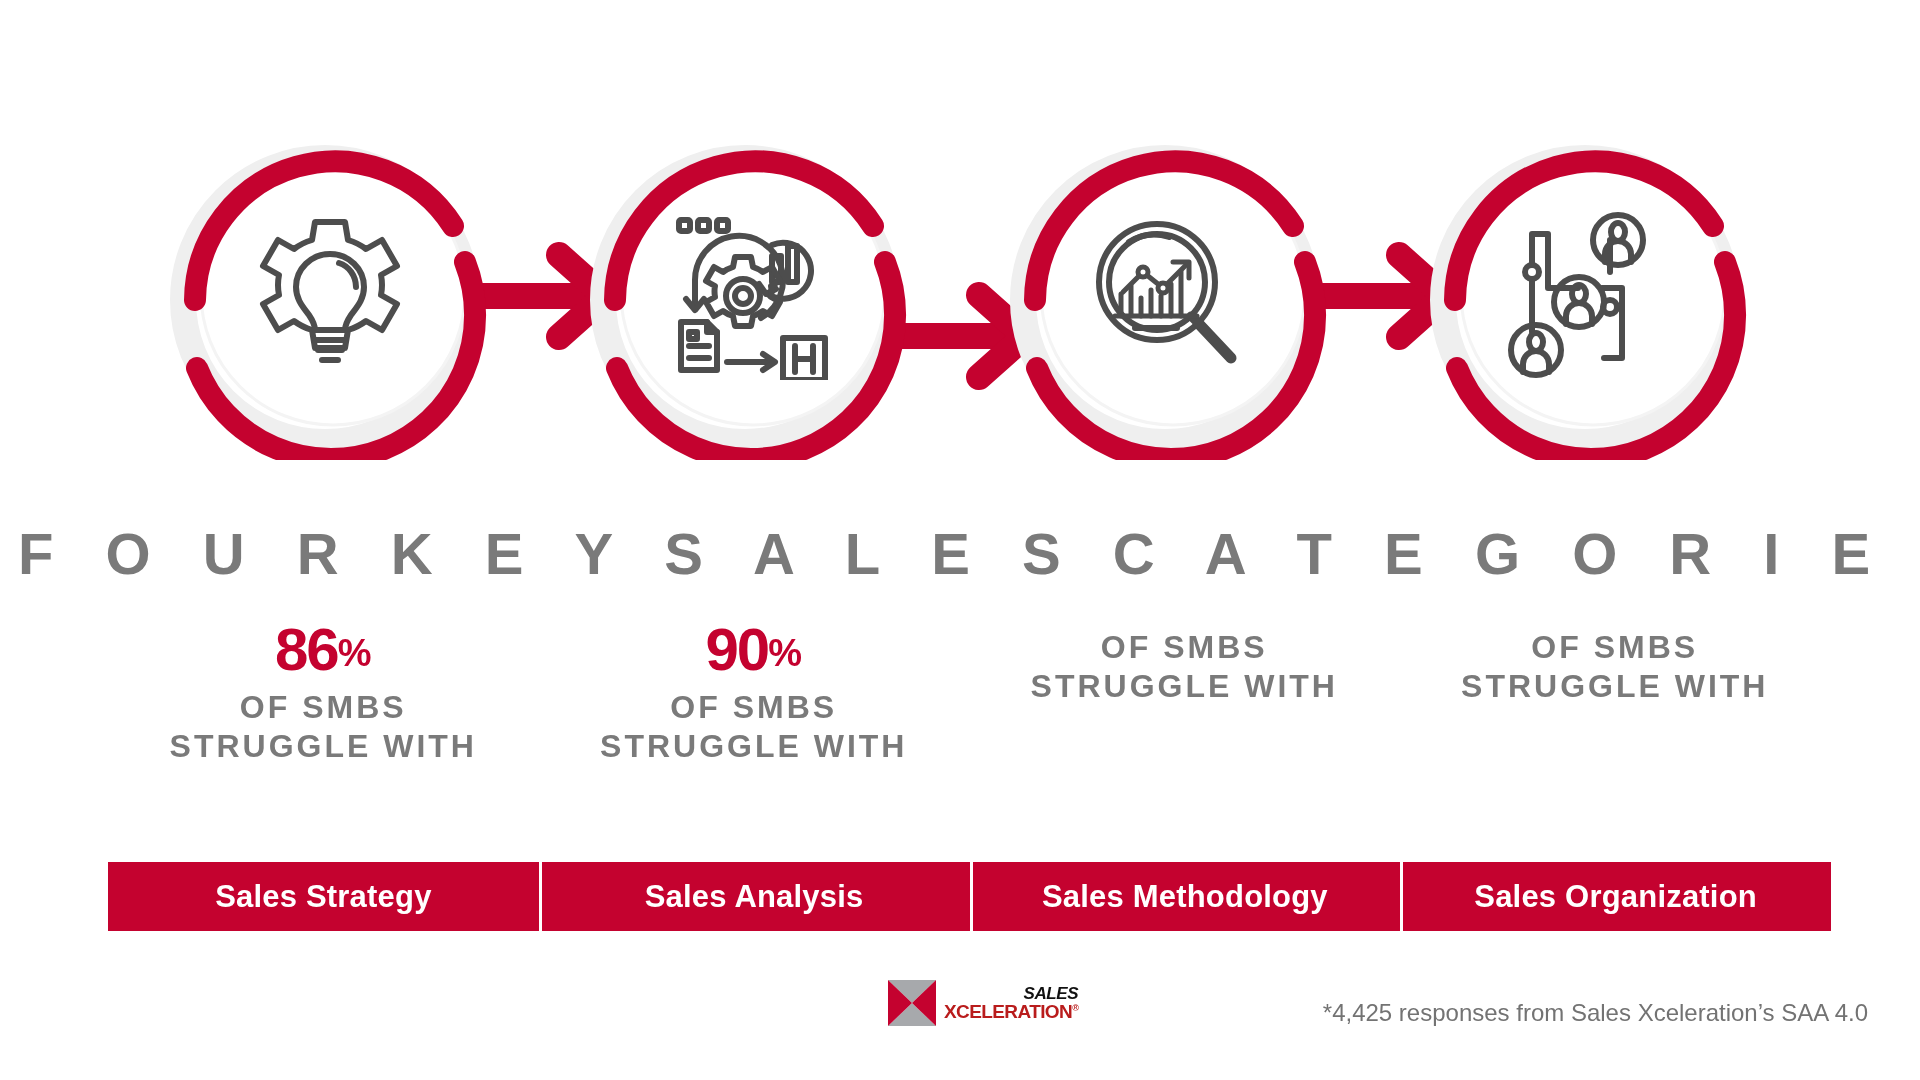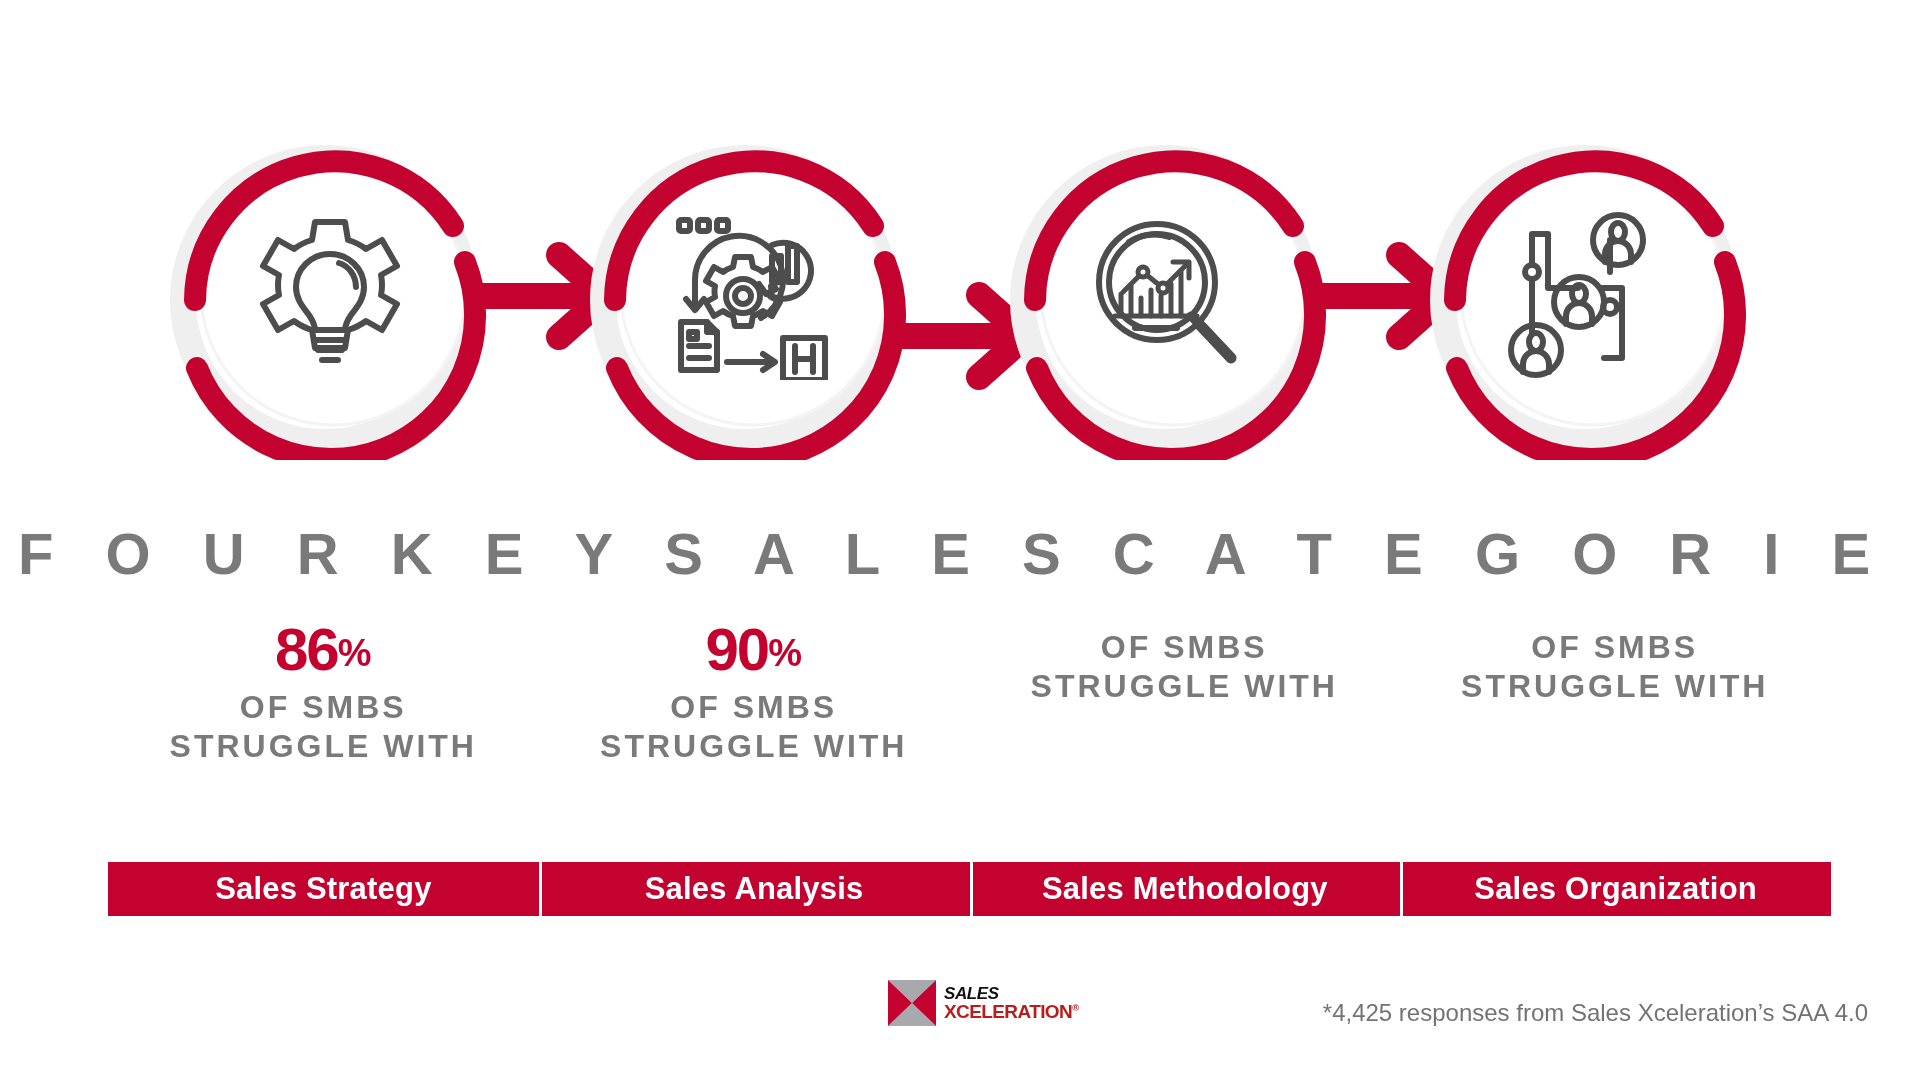--- a/index.html
+++ b/index.html
@@ -126,21 +126,21 @@
     white-space: nowrap;
   }
   .sub-1 { margin-top: 8px; }
 
   
   .label-bar {
     position: absolute;
     left: 108px;
     top: 862px;
     width: 1723px;
-    height: 54px;
+    height: 69px;
     display: flex;
     background: #c4022f;
   }
   .label-cell {
     flex: 1 1 0;
     display: flex;
     align-items: center;
     justify-content: center;
     color: #ffffff;
     font-size: 31px;
@@ -167,20 +167,21 @@
     width: 1920px;
     height: 70px;
   }
   .logo {
     position: absolute;
     left: 888px;
     top: 5px;
     display: flex;
     align-items: center;
     gap: 8px;
+    text-align: right;
   }
   .logo-mark {
     width: 48px;
     height: 46px;
     display: block;
   }
   .logo-text {
     display: flex;
     flex-direction: column;
     line-height: 1.02;

